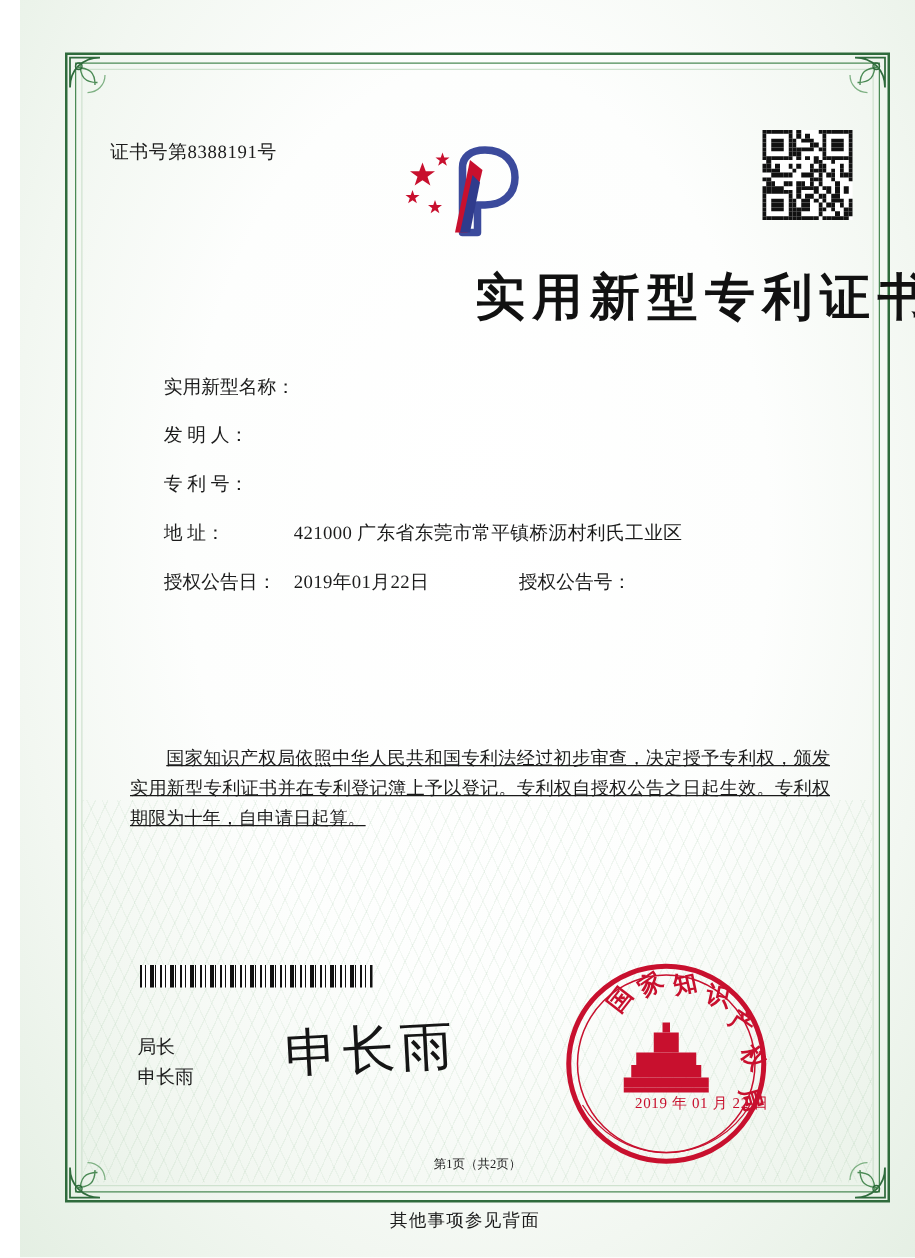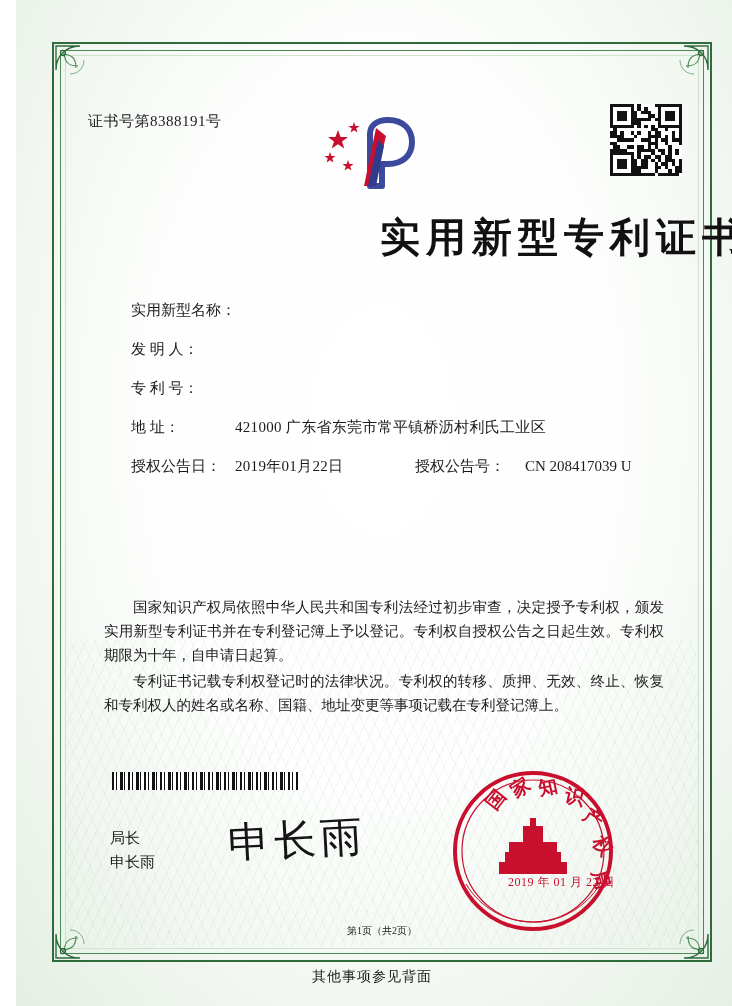--- a/index.html
+++ b/index.html
@@ -142,20 +142,21 @@
   .row.split .lbl2 { width: 110px; flex: 0 0 110px; }
   .row.split .val2 { flex: 1 1 auto; }
 
   .paras {
     position: absolute;
     left: 88px; top: 595px;
     width: 560px;
     font-size: 14.5px;
     line-height: 24px;
     text-align: justify;
+    text-decoration: underline;
   }
   .paras p {
     margin: 0 0 2px 0;
     text-indent: 2em;
   }
 
   
   .barcode {
     position: absolute;
     left: 96px; top: 772px;
@@ -736,27 +737,25 @@
       <div class="lbl">专  利  号：</div>
     </div>
     <div class="row">
       <div class="lbl">地      址：</div>
       <div class="val">421000 广东省东莞市常平镇桥沥村利氏工业区</div>
     </div>
     <div class="row split">
       <div class="lbl">授权公告日：</div>
       <div class="val">2019年01月22日</div>
       <div class="lbl2">授权公告号：</div>
-      <div class="val2">CN 208417039 U</div>
     </div>
   </div>
 
   <div class="paras">
     <p>国家知识产权局依照中华人民共和国专利法经过初步审查，决定授予专利权，颁发实用新型专利证书并在专利登记簿上予以登记。专利权自授权公告之日起生效。专利权期限为十年，自申请日起算。</p>
-    <p>专利证书记载专利权登记时的法律状况。专利权的转移、质押、无效、终止、恢复和专利权人的姓名或名称、国籍、地址变更等事项记载在专利登记簿上。</p>
   </div>
 
   <div class="barcode"></div>
 
   <div class="sign-block">
     <div>局长</div>
     <div>申长雨</div>
   </div>
   <div class="signature">申长雨</div>
 

